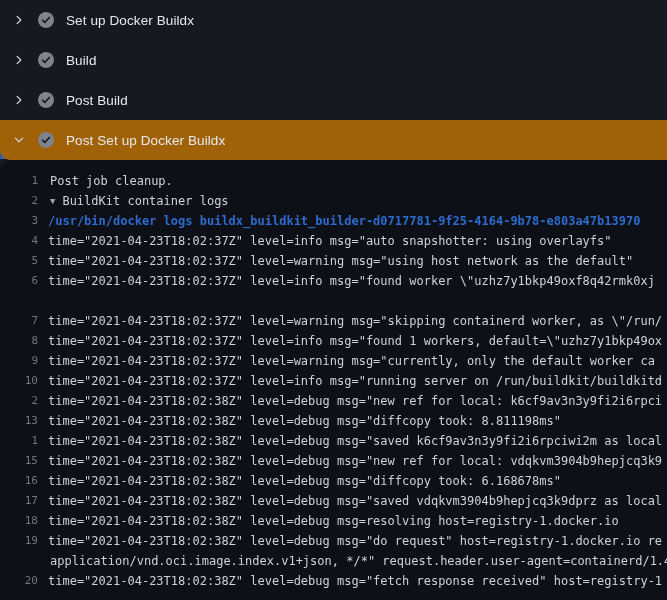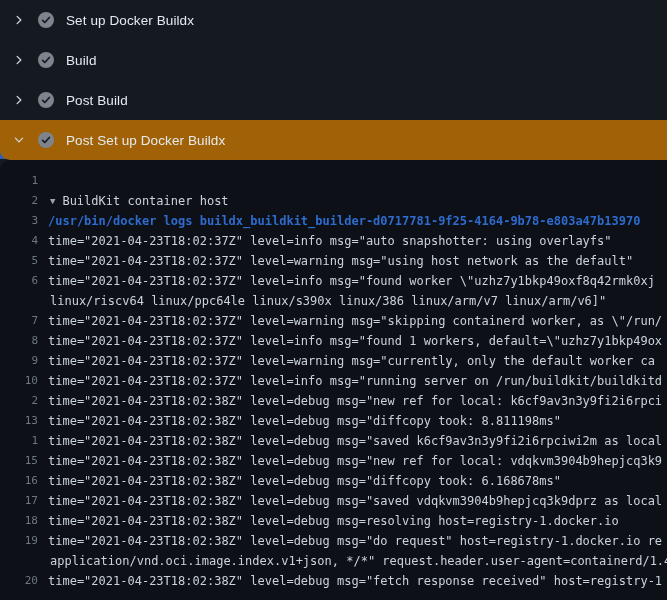--- a/index.html
+++ b/index.html
@@ -96,45 +96,45 @@
       <span class="step-title">Post Set up Docker Buildx</span>
     </div>
 
   </div>
 
   <div class="corner-accent"></div>
 
   <div class="log-panel">
 
     <div class="log-row top">
-      <span class="ln">1</span>
+      <span class="ln">1</span><span class="lt">Post job cleanup.</span>
     </div>
 
     <div class="log-row group">
-      <span class="ln">2</span><span class="lt"><span class="tg">▼</span><span>BuildKit container host</span></span>
+      <span class="ln">2</span><span class="lt"><span class="tg">▼</span><span>BuildKit container logs</span></span>
     </div>
 
     <div class="log-row command">
       <span class="ln">3</span><span class="lt">/usr/bin/docker logs buildx_buildkit_builder-d0717781-9f25-4164-9b78-e803a47b13970</span>
     </div>
 
     <div class="log-row log">
       <span class="ln">4</span><span class="lt">time="2021-04-23T18:02:37Z" level=info msg="auto snapshotter: using overlayfs"</span>
     </div>
 
     <div class="log-row log">
       <span class="ln">5</span><span class="lt">time="2021-04-23T18:02:37Z" level=warning msg="using host network as the default"</span>
     </div>
 
     <div class="log-row log">
       <span class="ln">6</span><span class="lt">time="2021-04-23T18:02:37Z" level=info msg="found worker \"uzhz7y1bkp49oxf8q42rmk0xj</span>
     </div>
 
     <div class="log-row wrap">
-      <span class="ln"></span><span class="lt">linux/riscv64 linux/ppc64le linux/s390x linux/386 linux/arm/v7 linux/arm/v6]"</span>
+      <span class="ln"></span>
     </div>
 
     <div class="log-row log">
       <span class="ln">7</span><span class="lt">time="2021-04-23T18:02:37Z" level=warning msg="skipping containerd worker, as \"/run/</span>
     </div>
 
     <div class="log-row log">
       <span class="ln">8</span><span class="lt">time="2021-04-23T18:02:37Z" level=info msg="found 1 workers, default=\"uzhz7y1bkp49ox</span>
     </div>
 

